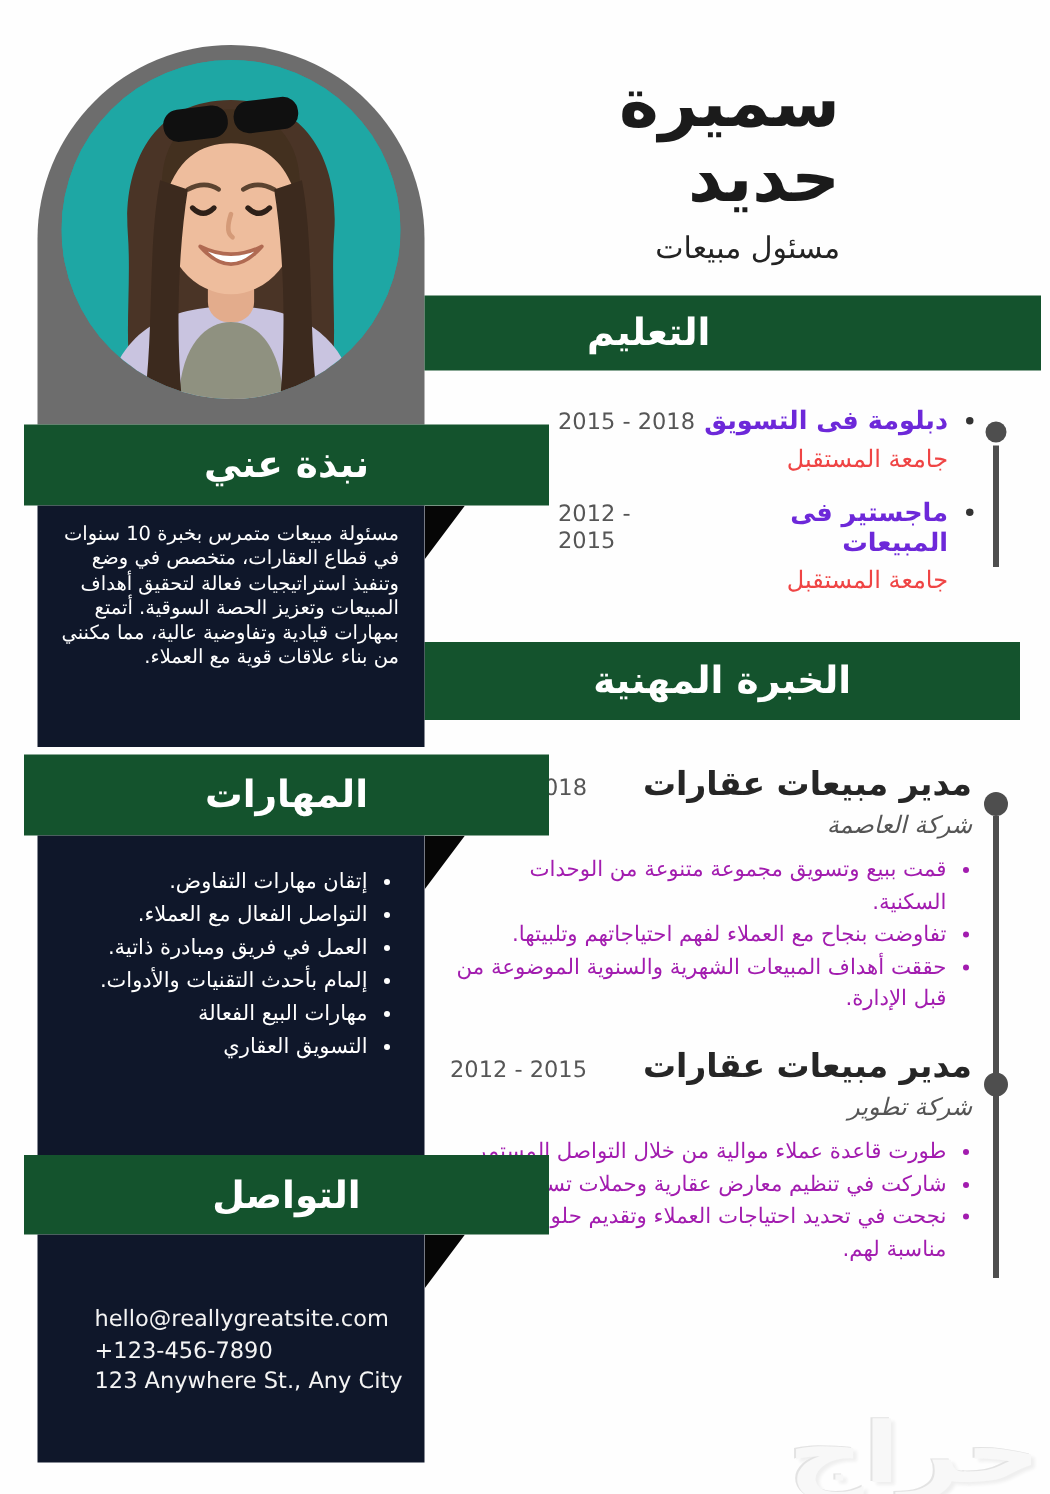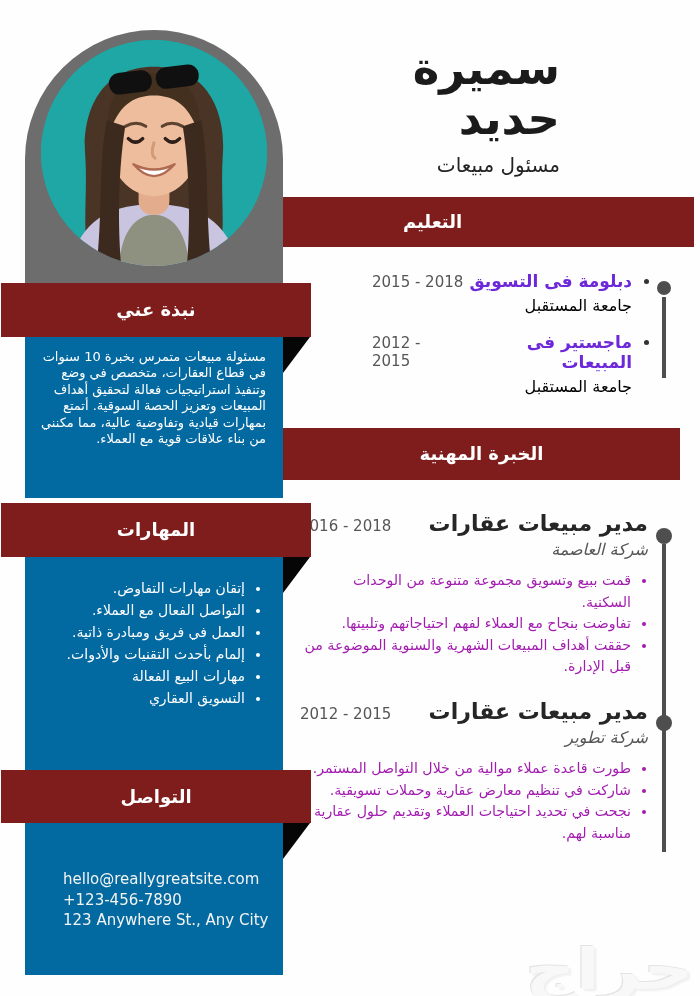--- a/index.html
+++ b/index.html
@@ -8,45 +8,45 @@
     font-family:"DejaVu Sans", sans-serif;direction:rtl;
   }
   
   .arch{position:absolute;left:25px;top:30px;width:258px;height:253px;background:#6d6d6d;border-radius:129px 129px 0 0;}
   .photo{position:absolute;left:16px;top:10px;width:226px;height:226px;border-radius:50%;overflow:hidden;background:#1ea7a4;}
   
   .name-block{position:absolute;top:44px;right:140px;text-align:right;color:#1b1b1b;}
   .name-line{font-size:45px;font-weight:700;line-height:50px;letter-spacing:0;}
   .job-title{font-size:20px;font-weight:500;margin-top:9px;color:#232323;}
   
-  .bar{position:absolute;background:#7f1d1d;color:#fff;font-weight:700;font-size:18px;text-align:center;box-sizing:border-box;}
+  .bar{position:absolute;background:#14532d;color:#fff;font-weight:700;font-size:25px;text-align:center;box-sizing:border-box;}
   .bar-edu{left:283px;top:197px;width:411px;height:50px;line-height:50px;padding-right:112px;}
   .bar-exp{left:283px;top:428px;width:397px;height:52px;line-height:52px;}
-  .sbar{left:1px;width:310px;height:54px;line-height:54px;}
+  .sbar{left:16px;width:350px;height:54px;line-height:54px;}
   .sbar-about{top:283px;}
   .sbar-skills{top:503px;}
   .sbar-contact{top:770px;height:53px;line-height:53px;}
   .fold{position:absolute;left:283px;width:27px;height:36px;background:#060606;clip-path:polygon(0 0,100% 0,0 100%);}
   .fold-about{top:337px;}
   .fold-skills{top:557px;}
   .fold-contact{top:823px;}
   
-  .sbox{position:absolute;left:25px;width:258px;background:#0369a1;color:#fff;box-sizing:border-box;}
+  .sbox{position:absolute;left:25px;width:258px;background:#0f172a;color:#fff;box-sizing:border-box;}
   .about-box{top:337px;height:161px;padding:12px 17px 0 14px;font-size:13px;line-height:16.4px;text-align:right;}
   .skills-box{top:557px;height:254px;padding:20px 12px 0 10px;font-size:14px;}
   .skills-box ul{margin:0;padding:0 26px 0 0;list-style:disc;}
   .skills-box li{line-height:22px;text-align:right;}
   .contact-box{top:823px;height:152px;direction:ltr;text-align:left;padding:46px 6px 0 38px;font-size:15px;line-height:20.5px;color:#f4f4f4;}
   
   .edu-list{position:absolute;top:271px;right:52px;left:372px;margin:0;padding:0 16px 0 0;list-style:disc;color:#333;}
   .edu-list li{margin-bottom:17px;}
   .edu-row{display:flex;justify-content:space-between;align-items:baseline;}
   .degree{font-size:17px;font-weight:600;color:#6d28d9;}
   .date{font-size:15px;color:#565656;direction:ltr;unicode-bidi:isolate;}
-  .school{font-size:16px;color:#000000;margin-top:5px;}
+  .school{font-size:16px;color:#ef4444;margin-top:5px;}
   
   .job{position:absolute;right:52px;left:300px;}
   .job-1{top:511px;}
   .job-2{top:699px;}
   .role-row{display:flex;justify-content:space-between;align-items:baseline;}
   .role{font-size:22px;font-weight:700;color:#262626;}
   .company{font-size:16px;color:#555;margin-top:4px;font-style:italic;}
   .jbullets{margin:11px 0 0 0;padding:0 17px 0 0;list-style:disc;font-size:14.2px;color:#a21caf;line-height:21.5px;text-align:right;}
   
   .tl-dot{position:absolute;background:#4e4e4e;border-radius:50%;}

